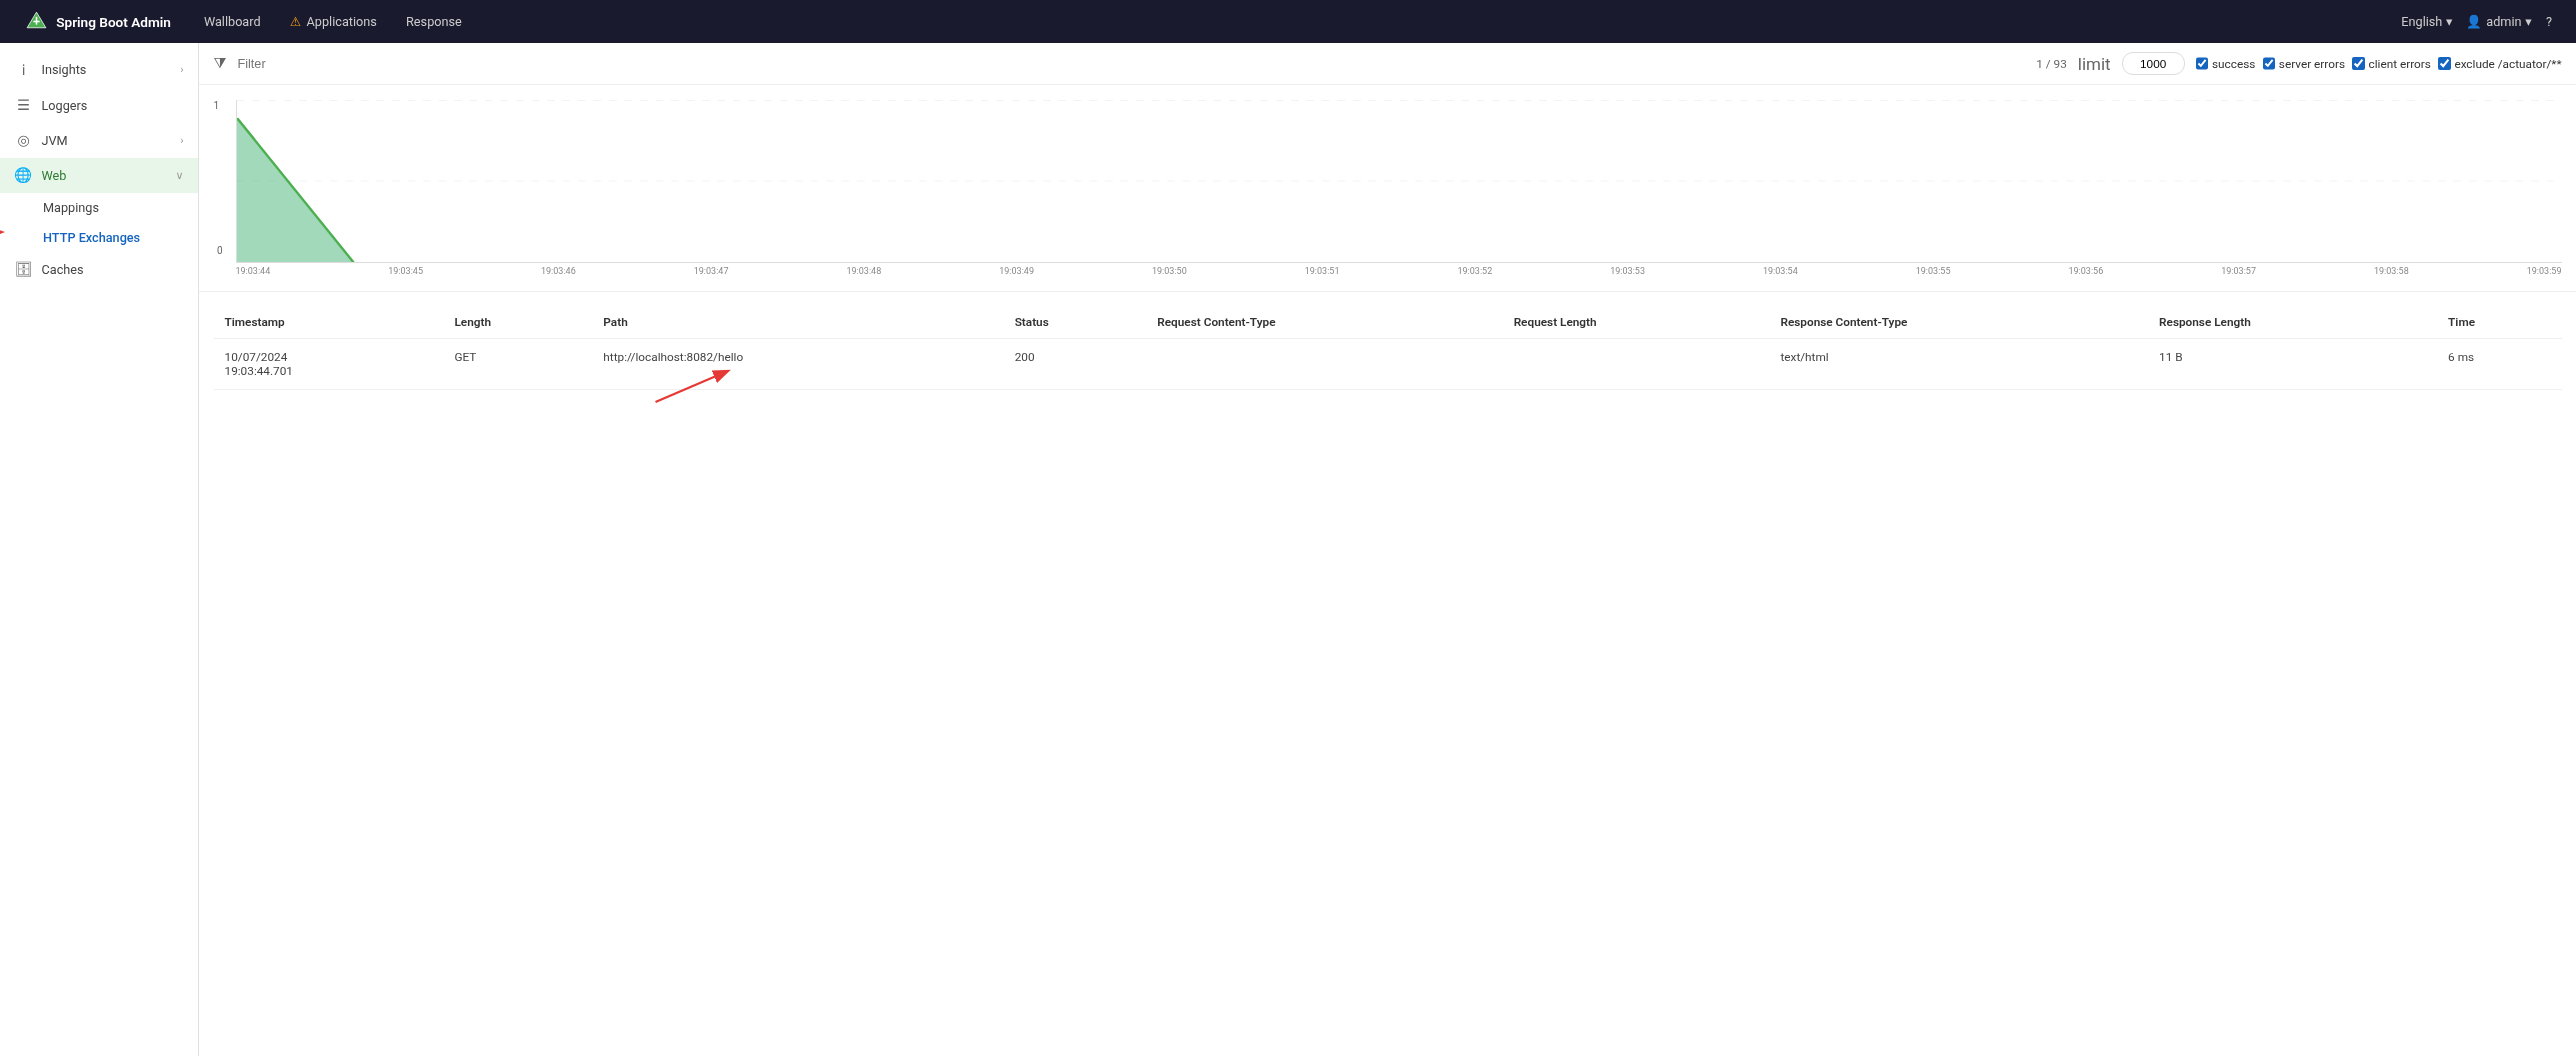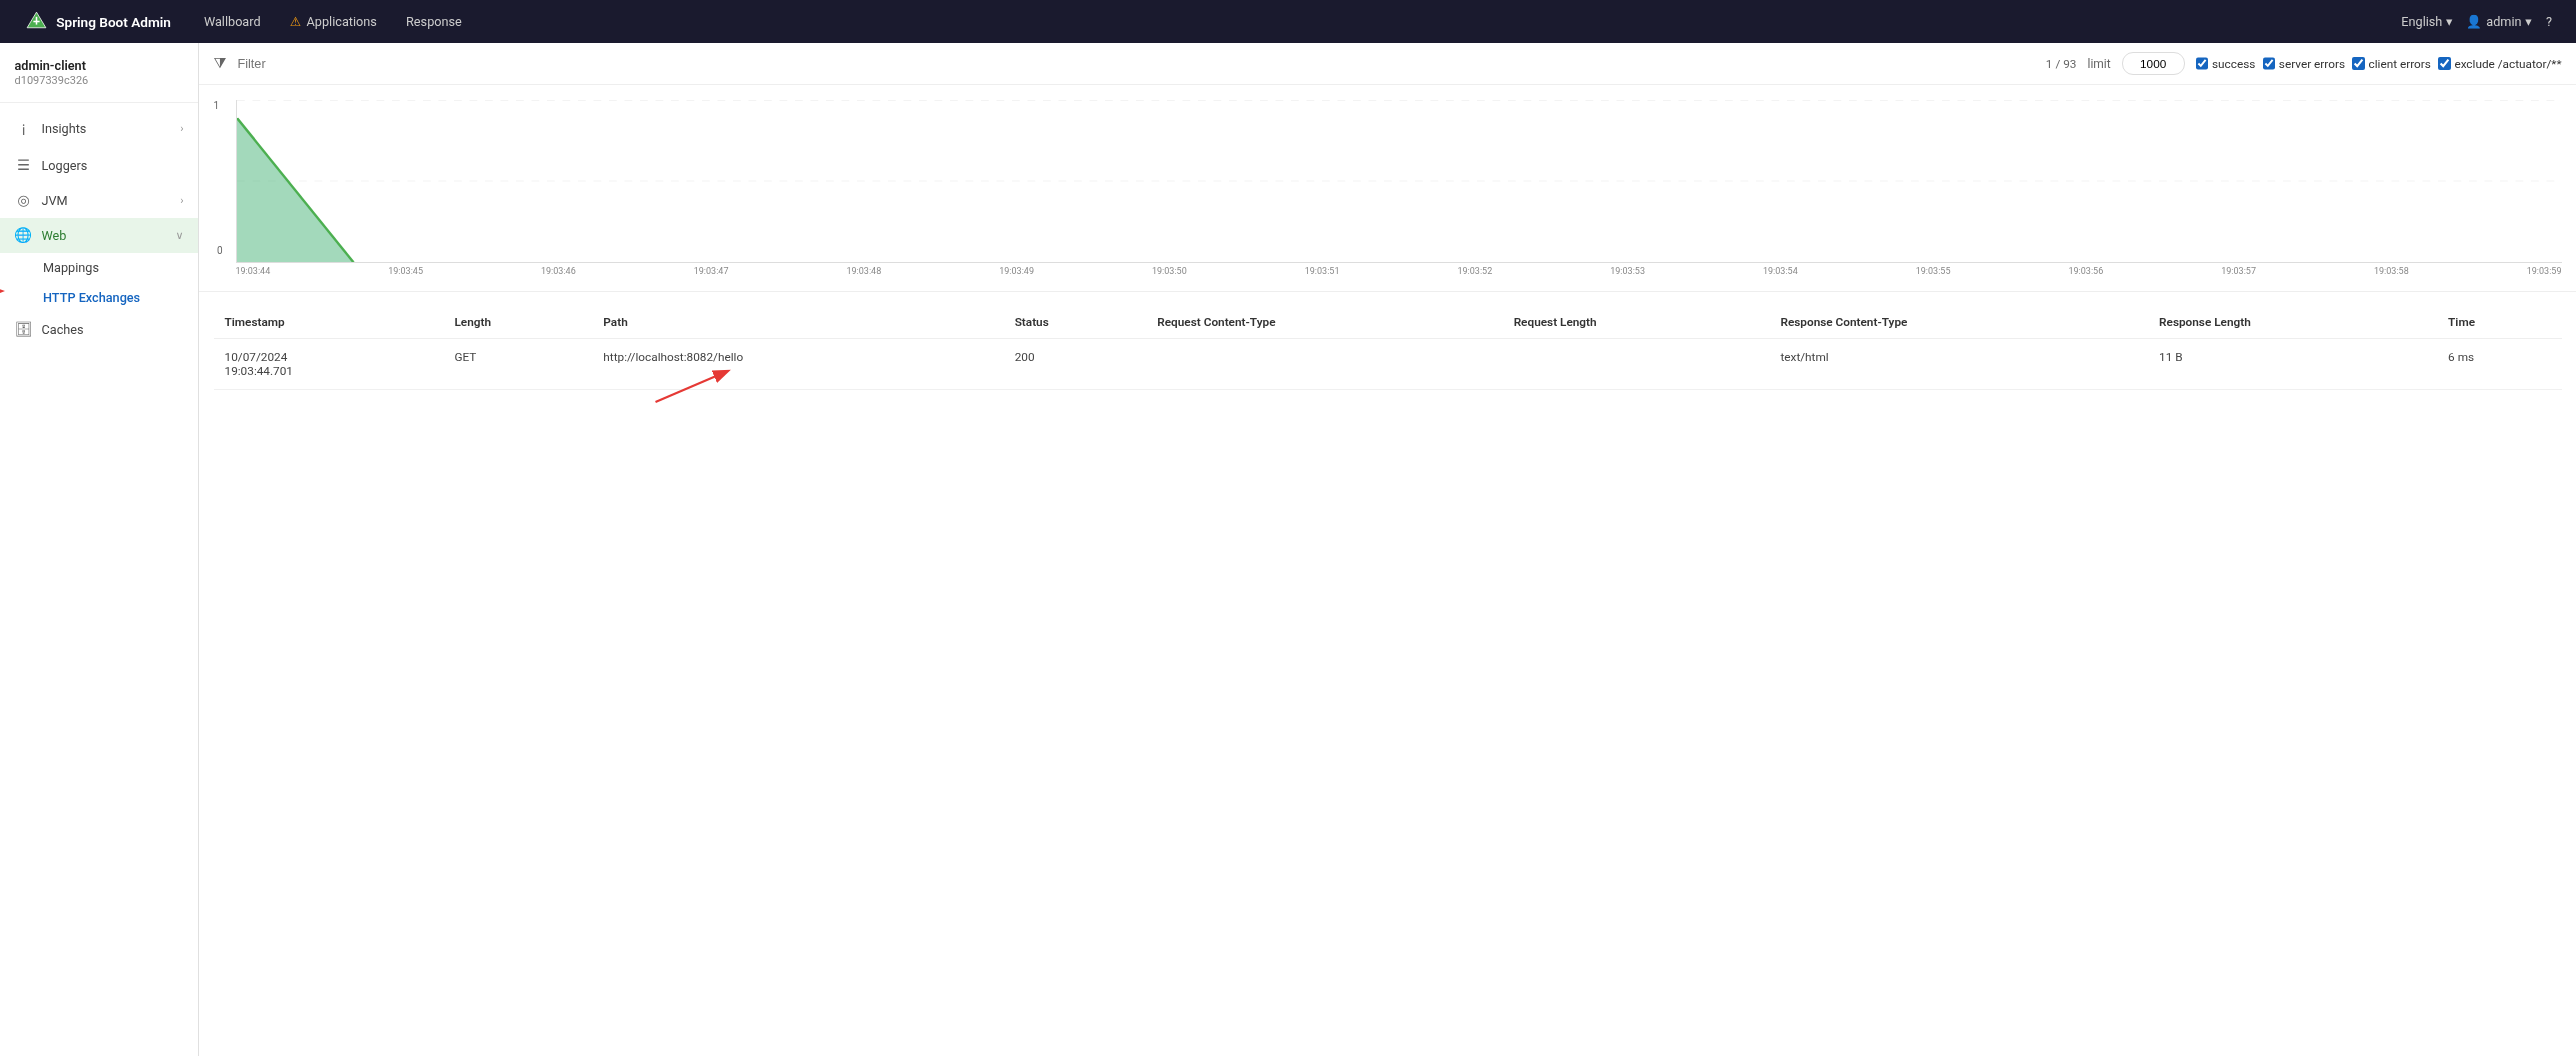--- a/index.html
+++ b/index.html
@@ -150,21 +150,21 @@
       font-size: 12.7px;
       color: #333;
       background: transparent;
     }
     .filter-count {
       font-size: 11.8px;
       color: #666;
       white-space: nowrap;
     }
     .filter-limit-label {
-      font-size: 12px;
+      font-size: 17px;
       color: #666;
       text-align: center;
     }
     .filter-limit-input {
       border: 0.9px solid #ddd;
       border-radius: 11px;
       padding: 3.6px 7.2px;
       width: 63px;
       font-size: 11.8px;
       text-align: center;
@@ -280,24 +280,20 @@
     </div>
     <div class="topnav-right-item">
       <span>?</span>
     </div>
   </div>
 </nav>
 
 <div class="layout">
 
   <aside class="sidebar">
-    <div class="sidebar-client-info">
-      <div class="sidebar-client-name">admin-client</div>
-      <div class="sidebar-client-id">d1097339c326</div>
-    </div>
 
     <div class="sidebar-nav">
 
       <div class="sidebar-item">
         <div class="sidebar-item-left">
           <span class="sidebar-item-icon">ℹ</span>
           <span>Insights</span>
         </div>
         <span class="chevron">›</span>
       </div>

